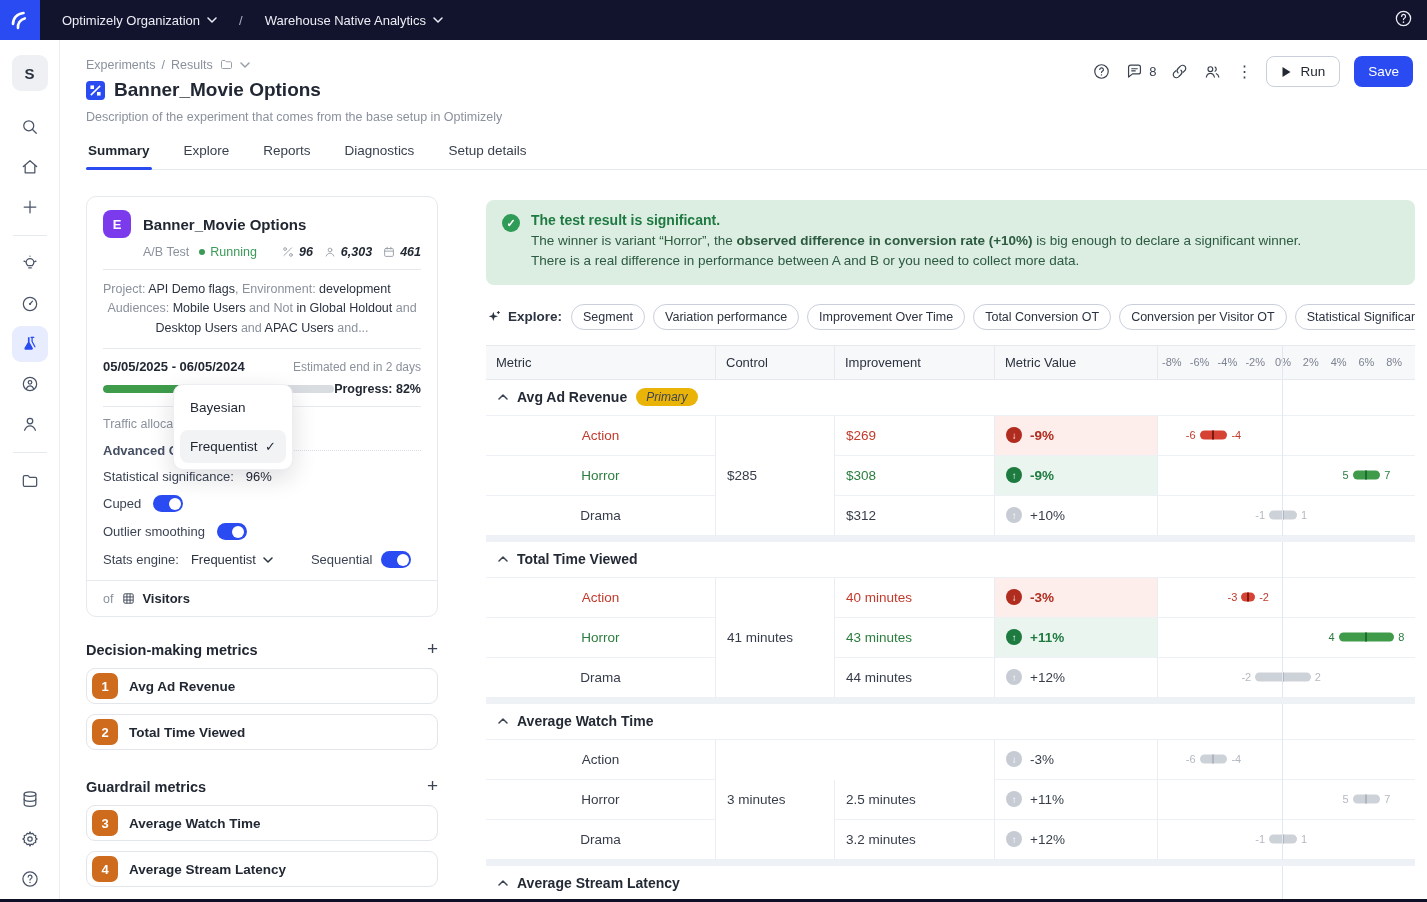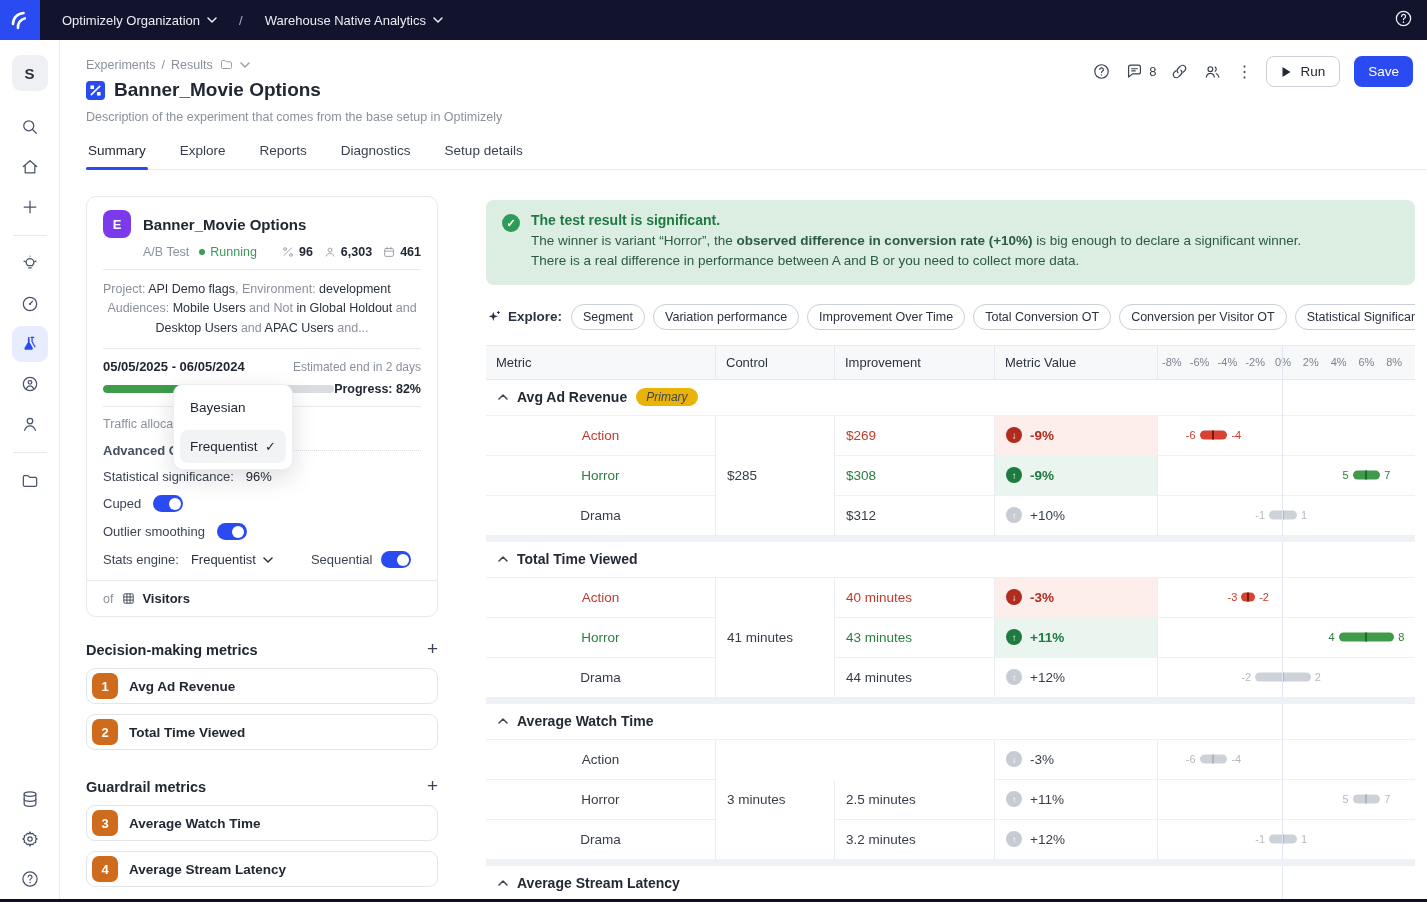--- a/index.html
+++ b/index.html
@@ -32,21 +32,21 @@
 
   
   .main{position:absolute;left:60px;top:40px;width:1367px;height:859px;}
   .crumb{position:absolute;left:26px;top:17px;display:flex;align-items:center;gap:6px;color:var(--muted);font-size:12.5px;}
   .crumb .lnk{cursor:pointer;}
   .crumb svg{color:#9aa0a8;}
   .page-title{position:absolute;left:26px;top:39px;display:flex;align-items:center;gap:9px;font-size:19px;font-weight:700;color:#222833;}
   .page-desc{position:absolute;left:26px;top:70px;font-size:12.5px;color:var(--muted);}
   .tabs{position:absolute;left:26px;top:97px;right:0;height:33px;display:flex;gap:30px;border-bottom:1px solid var(--border);}
   .tab{font-size:13.5px;color:#39414f;padding:6px 2px;cursor:pointer;position:relative;}
-  .tab.active{color:#1f2630;font-weight:400;}
+  .tab.active{color:#1f2630;font-weight:700;}
   .tab.active::after{content:"";position:absolute;left:0;right:0;bottom:-1px;height:3px;border-radius:2px;background:var(--accent);}
 
   .actions{position:absolute;right:14px;top:16px;display:flex;align-items:center;gap:14px;color:#39414f;}
   .act-ic{display:flex;align-items:center;gap:5px;cursor:pointer;font-size:13px;color:#39414f;background:none;border:0;}
   .act-ic svg{width:19px;height:19px;}
   .act-ic svg .s{fill:none;stroke:currentColor;stroke-width:1.5;stroke-linecap:round;stroke-linejoin:round;}
   .kebab{font-size:16px;letter-spacing:0;cursor:pointer;color:#39414f;background:none;border:0;}
   .btn-run{display:flex;align-items:center;gap:8px;border:1px solid #c9d0da;background:#fff;border-radius:8px;height:31px;padding:0 14px;font-size:13.5px;color:#222833;cursor:pointer;}
   .btn-save{border:0;background:var(--accent);color:#fff;border-radius:8px;height:31px;padding:0 14px;font-size:13.5px;cursor:pointer;}
 
@@ -54,21 +54,21 @@
   .left-panel{position:absolute;left:26px;top:156px;width:352px;}
   .exp-card{border:1px solid var(--border);border-radius:10px;background:#fff;}
   .exp-card .inner{padding:13px 16px 12px;}
   .ec-row1{display:flex;align-items:center;gap:12px;}
   .ec-badge{width:28px;height:28px;border-radius:8px;background:#7c3aed;color:#fff;font-weight:700;font-size:13px;display:flex;align-items:center;justify-content:center;}
   .ec-title{font-size:15px;font-weight:700;color:#222833;}
   .ec-row2{display:flex;align-items:center;margin-top:7px;font-size:12.5px;}
   .ec-type{color:var(--muted);margin-left:40px;}
   .ec-status{color:var(--run);margin-left:10px;display:flex;align-items:center;gap:5px;}
   .dot{width:6px;height:6px;border-radius:50%;background:var(--run);display:inline-block;}
-  .ec-stats{margin-left:auto;display:flex;align-items:center;gap:10px;color:#222833;font-weight:600;font-size:12.5px;}
+  .ec-stats{margin-left:auto;display:flex;align-items:center;gap:10px;color:#222833;font-weight:600;font-size:12.5px;font-style:italic;}
   .ec-stats .st{display:flex;align-items:center;gap:4px;}
   .ec-stats svg{width:14px;height:14px;color:#9aa0a8;}
   .ec-stats svg .s{fill:none;stroke:currentColor;stroke-width:1.6;stroke-linecap:round;}
   .ec-sep{border-top:1px solid var(--border);margin:10px 0;}
   .seg-line{font-size:12.5px;line-height:1.55;color:var(--muted);}
   .seg-line .strong{color:#2b3240;}
   .seg-aud{text-align:center;}
   .ec-dates{display:flex;align-items:baseline;justify-content:space-between;font-size:13px;}
   .ec-dr{color:#222833;font-weight:600;}
   .ec-est{color:var(--muted);font-size:12px;}

